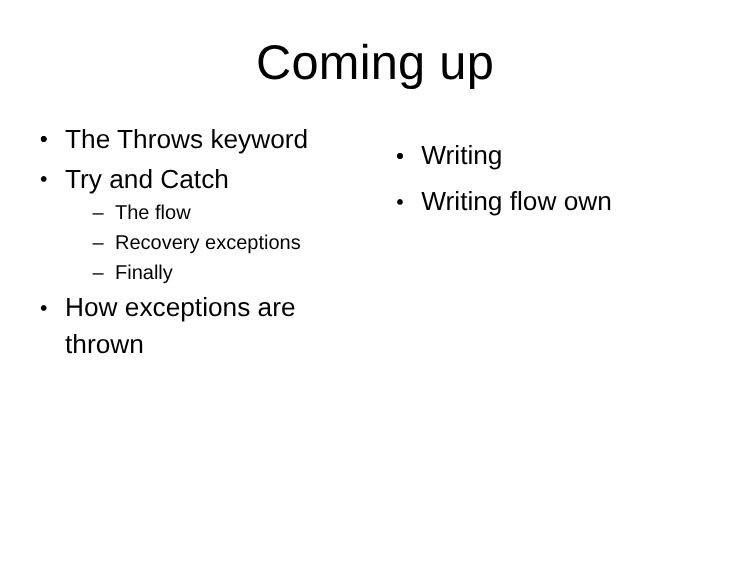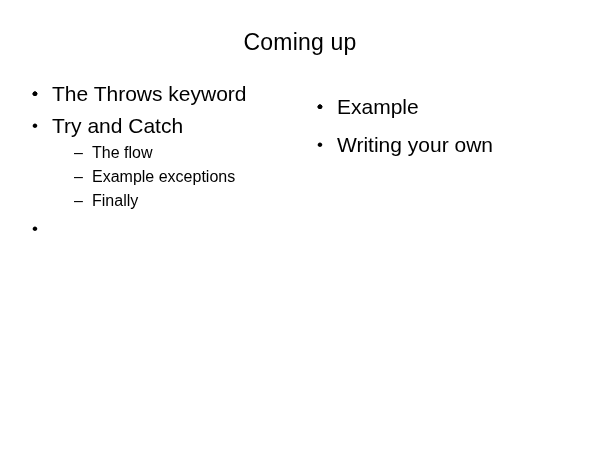--- a/index.html
+++ b/index.html
@@ -15,21 +15,21 @@
     overflow: hidden;
   }
   .slide {
     position: relative;
     width: 600px;
     height: 450px;
     box-sizing: border-box;
   }
   .slide-title {
     text-align: center;
-    font-size: 23px;
+    font-size: 39px;
     font-weight: normal;
     line-height: 1.1;
     margin: 0;
     padding-top: 30px;
     letter-spacing: 0.2px;
   }
   .columns {
     display: flex;
     flex-direction: row;
     align-items: flex-start;
@@ -120,54 +120,55 @@
         <li class="item1">
           <span class="bullet">•</span>
           <span>Try and Catch</span>
           <ul class="lvl2">
             <li class="item2">
               <span class="dash">–</span>
               <span>The flow</span>
             </li>
             <li class="item2">
               <span class="dash">–</span>
-              <span>Example exceptions</span>
+              <span>Recovery exceptions</span>
             </li>
             <li class="item2">
               <span class="dash">–</span>
               <span>Finally</span>
             </li>
           </ul>
         </li>
 
         <li class="item1">
           <span class="bullet">•</span>
+          <span>How exceptions are thrown</span>
         </li>
 
       </ul>
     </div>
 
     <div class="col col-right">
       <ul class="lvl1">
 
         <li class="item1">
           <span class="bullet">•</span>
         </li>
 
         <li class="item1">
           <span class="bullet">•</span>
         </li>
 
         <li class="item1">
           <span class="bullet">•</span>
-          <span>Example</span>
+          <span>Writing</span>
         </li>
 
         <li class="item1">
           <span class="bullet">•</span>
-          <span>Writing your own</span>
+          <span>Writing flow own</span>
         </li>
 
       </ul>
     </div>
 
   </div>
 </div>
 
 </body></html>

